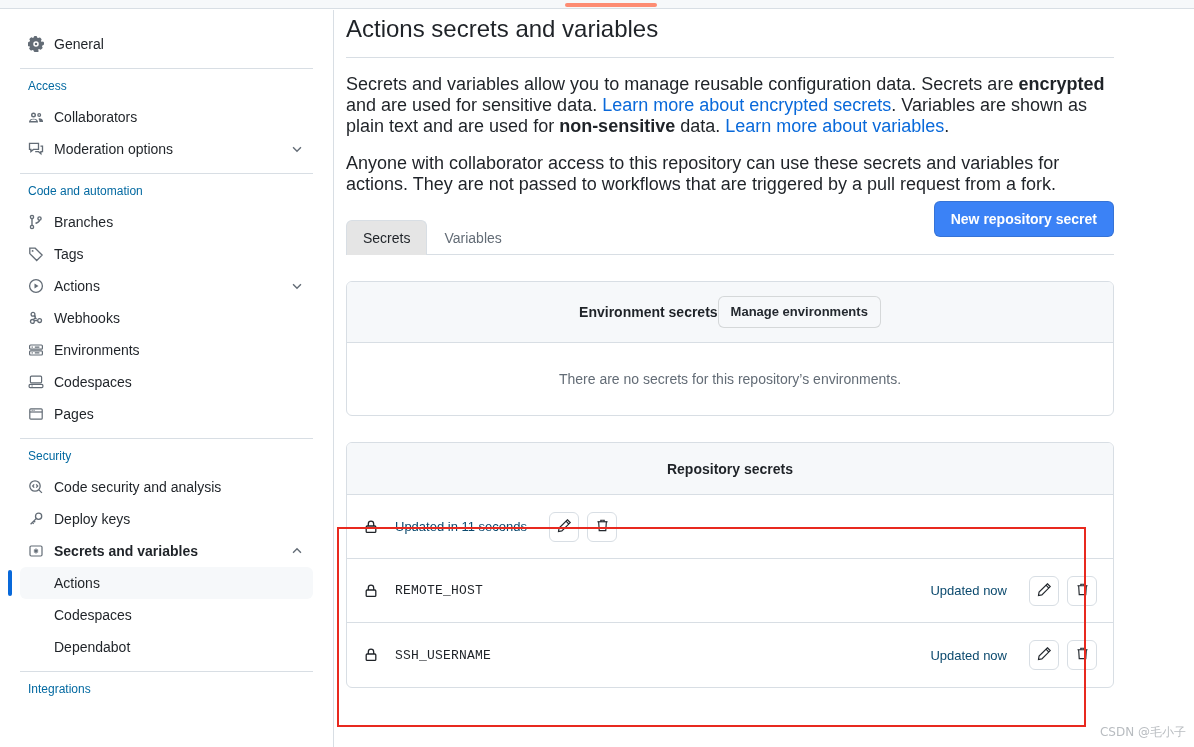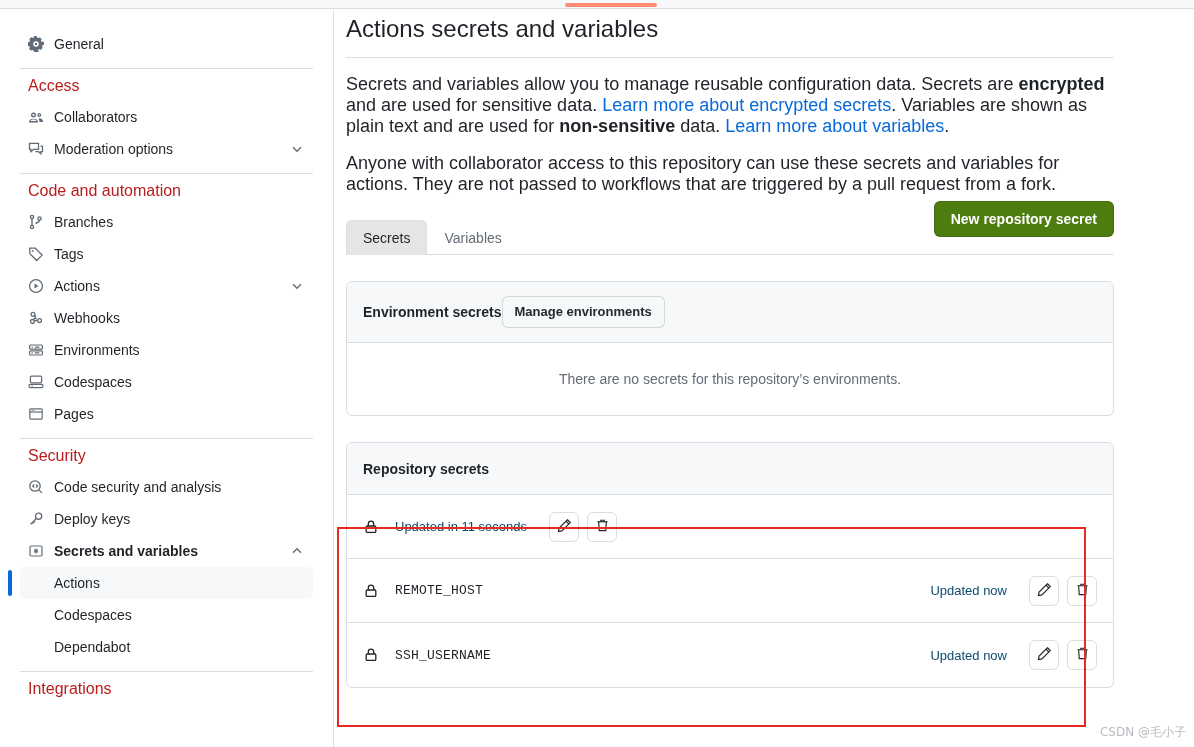--- a/index.html
+++ b/index.html
@@ -80,22 +80,22 @@
     color: #636c76;
   }
 
   .nav-divider {
     height: 1px;
     background: #d8dee4;
     margin: 8px 0 8px 0;
   }
 
   .nav-group-title {
-    font-size: 16px;
-    color: #b91c1c;
+    font-size: 12px;
+    color: #0369a1;
     padding: 0 8px;
     margin-bottom: 6px;
     line-height: 18px;
   }
 
   .nav-sub {
     display: flex;
     align-items: center;
     height: 32px;
     padding: 0 8px 0 34px;
@@ -177,21 +177,21 @@
     background: #e5e5e5;
     border-color: #d8dee4;
     color: #1f2328;
   }
   .tab.inactive { color: #636c76; }
 
   .btn-primary {
     position: absolute;
     right: 0;
     top: -16px;
-    background: #4d7c0f;
+    background: #3b82f6;
     color: #ffffff;
     font-size: 14px;
     font-weight: 600;
     border: 1px solid rgba(27,31,36,0.15);
     border-radius: 6px;
     padding: 7px 16px;
     line-height: 20px;
     cursor: pointer;
   }
 
@@ -202,21 +202,21 @@
     margin-top: 26px;
     background: #ffffff;
     overflow: hidden;
   }
   .card-header {
     background: #f6f8fa;
     border-bottom: 1px solid #d8dee4;
     padding: 14px 16px;
     display: flex;
     align-items: center;
-    justify-content: flex-start;
+    justify-content: center;
     min-height: 52px;
   }
   .card-header-title {
     font-size: 14px;
     font-weight: 600;
     color: #1f2328;
   }
   .btn-secondary {
     background: #f6f8fa;
     border: 1px solid rgba(27,31,36,0.15);

